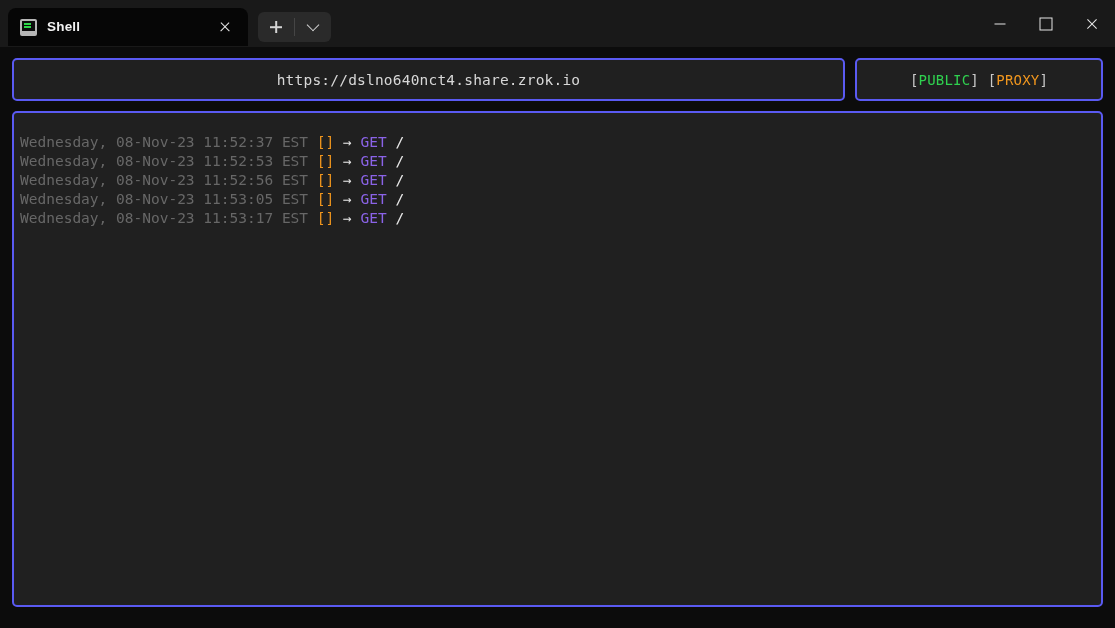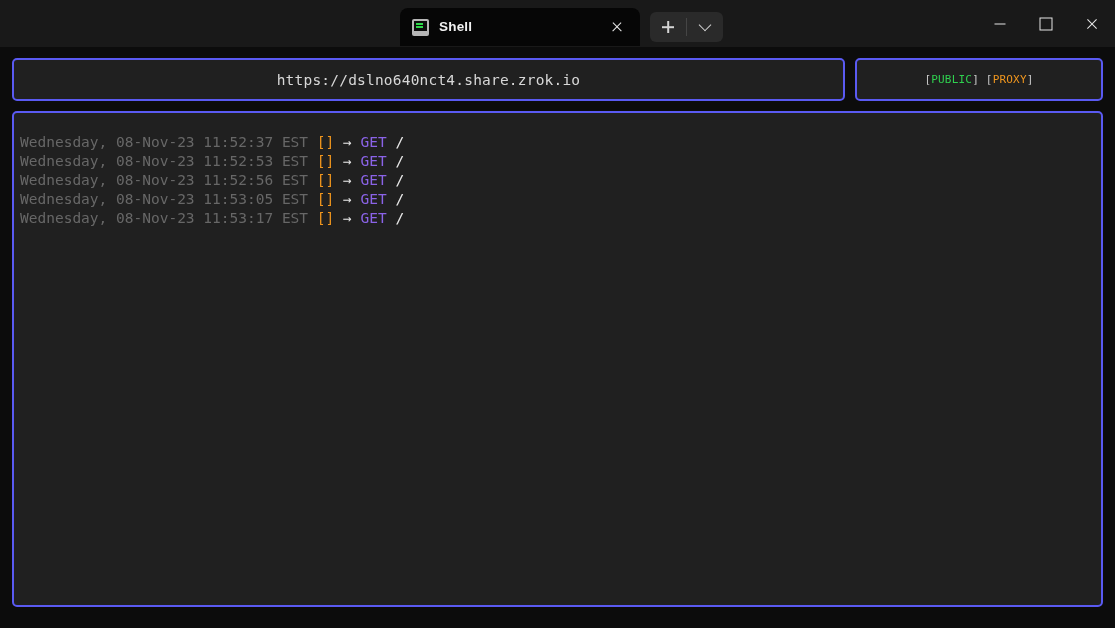--- a/index.html
+++ b/index.html
@@ -1,15 +1,15 @@
 <!DOCTYPE html>
 <html><head>
 <meta charset="utf-8">
 <style>
-  * { box-sizing: border-box; margin: 0; padding: 0; justify-content: center; }
+  * { box-sizing: border-box; margin: 0; padding: 0; }
 
   html, body {
     width: 1115px;
     height: 628px;
     overflow: hidden;
   }
 
   body {
     background: #0b0b0b;
     font-family: "Liberation Sans", sans-serif;
@@ -213,21 +213,21 @@
 
   #share-mode-badge {
     flex: 0 0 248px;
     display: flex;
     align-items: center;
     justify-content: center;
   }
 
   #share-mode-text {
     font-family: "DejaVu Sans Mono", monospace;
-    font-size: 11px;
+    font-size: 14px;
     letter-spacing: 0.2px;
     white-space: nowrap;
     color: #d0d0d0;
   }
   .bracket { color: #c9c9c9; }
   .tok-public { color: #2fd14f; }
   .tok-proxy  { color: #f0961e; }
 
   #log-panel {
     margin-top: 10px;

